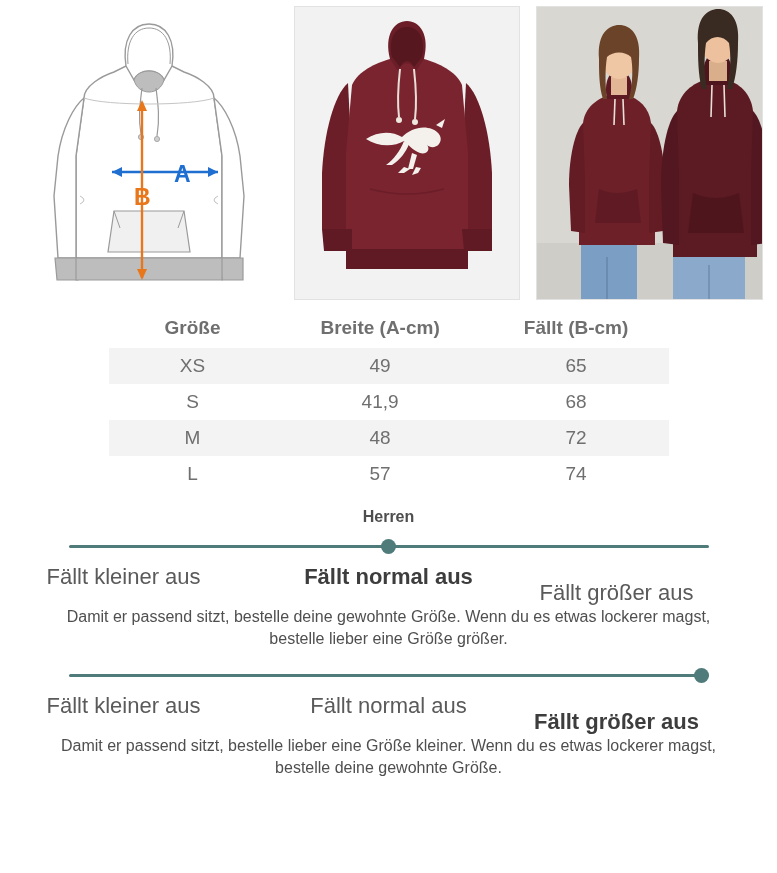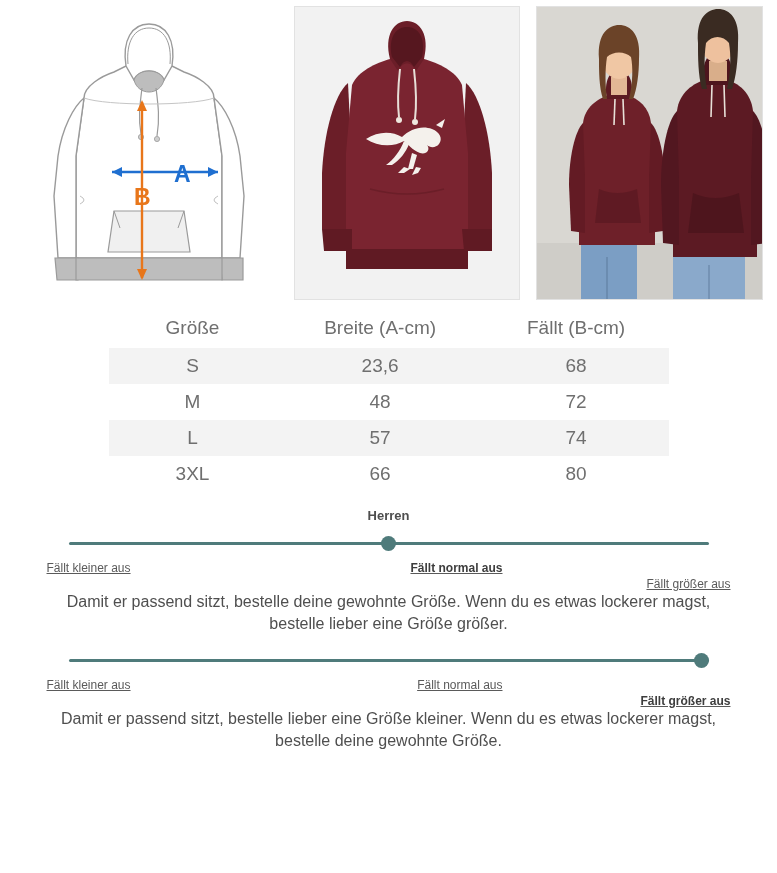--- a/index.html
+++ b/index.html
@@ -67,21 +67,21 @@
     margin: 8px auto 0 auto;
     width: 560px;
   }
   table.size-table {
     border-collapse: collapse;
     width: 100%;
     font-size: 19px;
     color: #6f6f6f;
   }
   table.size-table th {
-    font-weight: normal;
+    font-weight: bold;
     font-size: 19px;
     padding: 9px 0;
     text-align: center;
     color: #6f6f6f;
   }
   table.size-table td {
     padding: 7px 0;
     text-align: center;
     font-size: 19px;
     color: #6f6f6f;
@@ -89,21 +89,21 @@
   table.size-table tbody tr:nth-child(odd) { background: #f3f3f3; }
   table.size-table tbody tr:nth-child(even) { background: #ffffff; }
   table.size-table th:nth-child(1), table.size-table td:nth-child(1) { width: 30%; }
   table.size-table th:nth-child(2), table.size-table td:nth-child(2) { width: 37%; }
   table.size-table th:nth-child(3), table.size-table td:nth-child(3) { width: 33%; }
 
   
   .fit-section { margin-top: 16px; }
   .fit-title {
     text-align: center;
-    font-size: 13px;
+    font-size: 16px;
     font-weight: bold;
     color: #4e4e4e;
     margin-bottom: 10px;
   }
   .slider-row {
     position: relative;
     width: 640px;
     margin: 0 auto;
     height: 22px;
   }
@@ -121,25 +121,24 @@
     top: 3px;
     width: 15px;
     height: 15px;
     border-radius: 50%;
     background: #4f7b7b;
   }
   .labels-row {
     display: flex;
     width: 700px;
     margin: 6px auto 0 auto;
-    font-size: 12px;
+    font-size: 22px;
     color: #5a5a5a;
-    text-decoration: underline;
-  }
-  .labels-row > div { flex: 1; text-align: right; }
+  }
+  .labels-row > div { flex: 1; text-align: center; }
   .labels-row > div:first-child { text-align: left; padding-left: 8px; }
   .labels-row > div:last-child { padding-right: 8px; margin-top: 16px; }
   .labels-row .active { font-weight: bold; color: #3d3d3d; }
   .fit-desc {
     width: 660px;
     margin: 0 auto 0 auto;
     text-align: center;
     font-size: 16px;
     line-height: 1.35;
     color: #4f4f4f;
@@ -293,38 +292,38 @@
   <table class="size-table">
     <thead>
       <tr>
         <th>Größe</th>
         <th>Breite (A-cm)</th>
         <th>Fällt (B-cm)</th>
       </tr>
     </thead>
     <tbody>
       <tr>
+        <td>XS</td>
+        <td>49</td>
+        <td>65</td>
+      </tr>
+      <tr>
         <td>S</td>
-        <td>23,6</td>
+        <td>41,9</td>
         <td>68</td>
       </tr>
       <tr>
         <td>M</td>
         <td>48</td>
         <td>72</td>
       </tr>
       <tr>
         <td>L</td>
         <td>57</td>
         <td>74</td>
-      </tr>
-      <tr>
-        <td>3XL</td>
-        <td>66</td>
-        <td>80</td>
       </tr>
     </tbody>
   </table>
 </div>
 
 <div class="fit-section">
   <div class="fit-title">Herren</div>
   <div class="slider-row">
     <div class="slider-track"></div>
     <div class="slider-knob" id="knob-herren" style="left: calc(50% - 7.5px);"></div>

